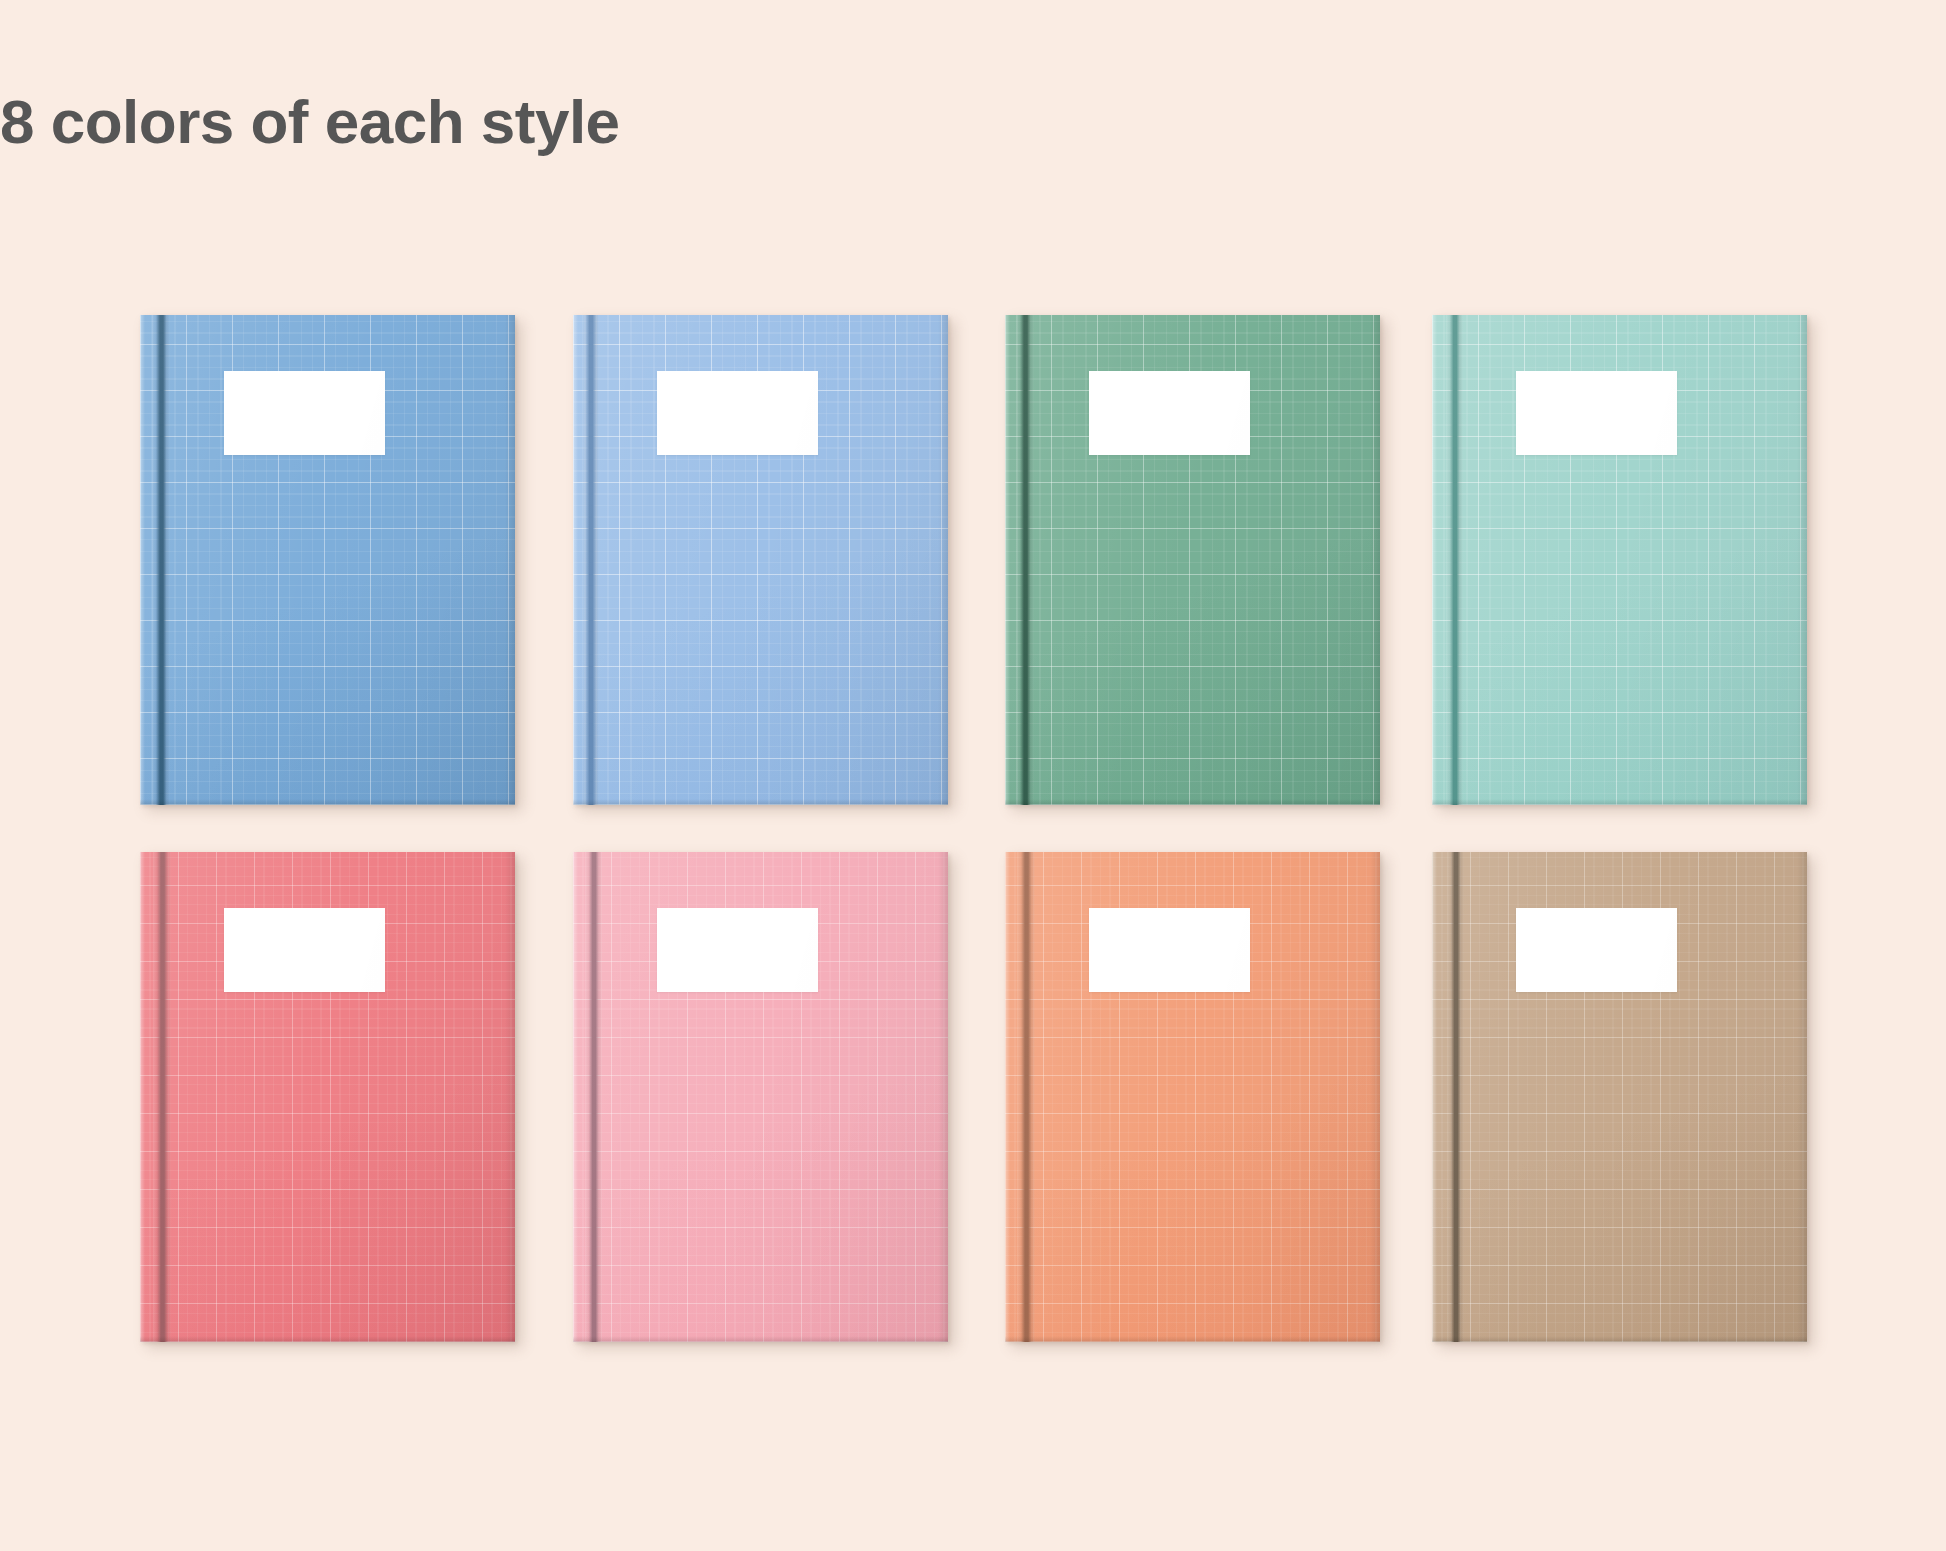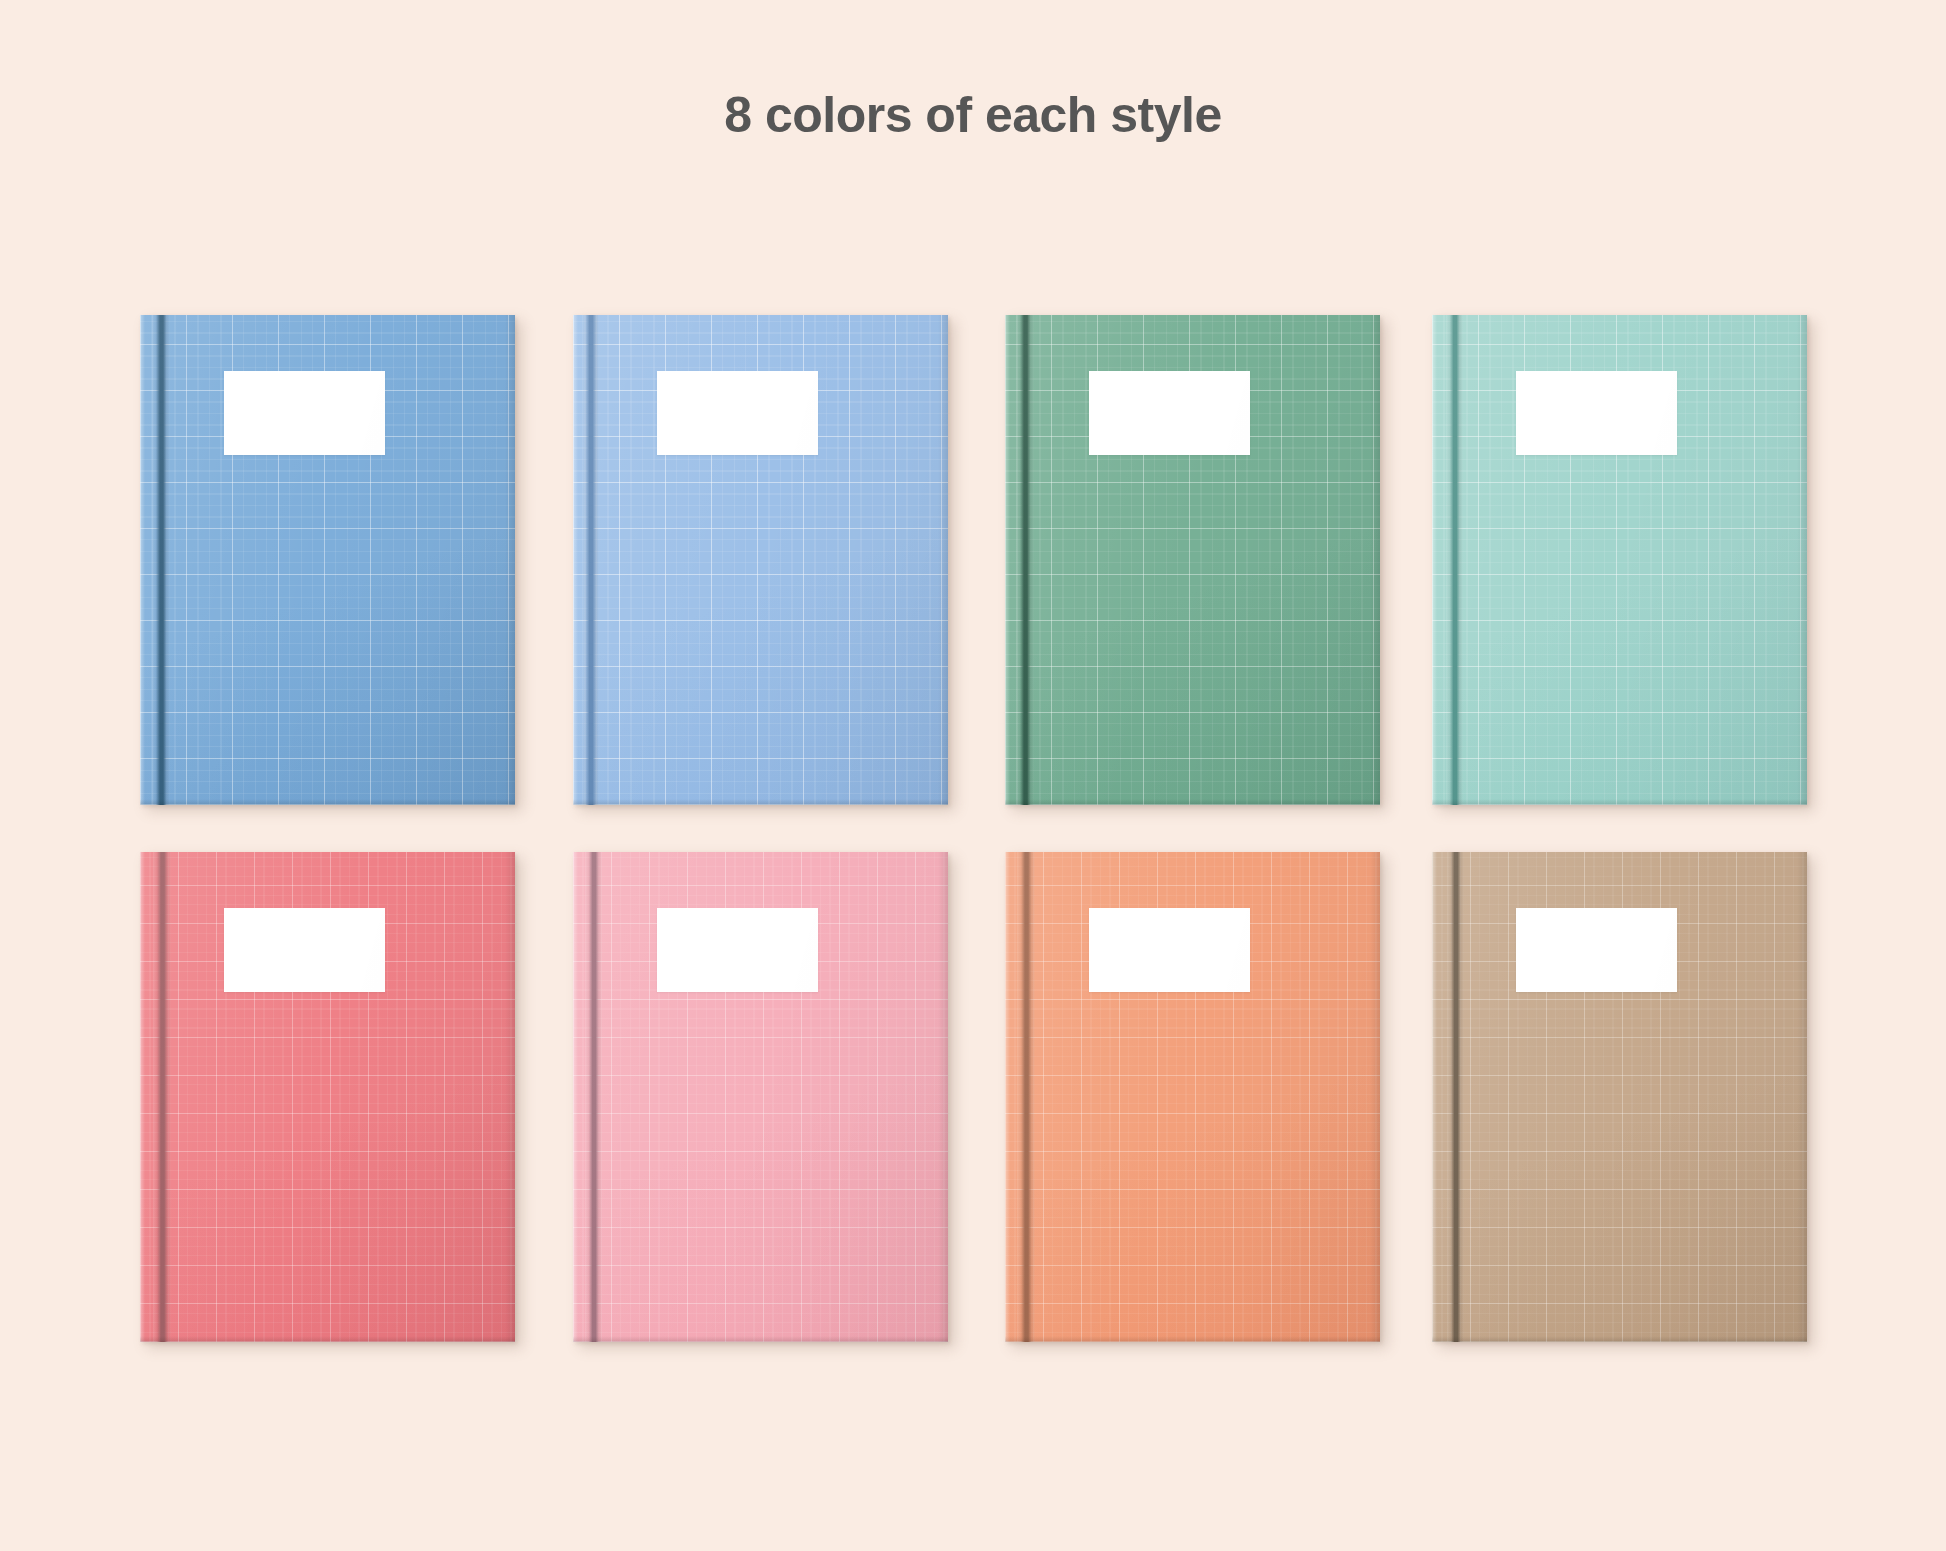--- a/index.html
+++ b/index.html
@@ -6,22 +6,21 @@
   body{
     width:1946px;height:1551px;
     background:#FAECE3;
     font-family:"Liberation Sans", sans-serif;
     overflow:hidden;
     position:relative;
   }
   #page-title{
     position:absolute;
     left:0; right:0; top:88px;
-    text-align:center;
-    font-size:50px;
+    font-size:62px;
     font-weight:bold;
     color:#565656;
     letter-spacing:-0.5px;
     line-height:1.1;
   }
   #book-grid{
     position:absolute;
     left:0; top:0;
     width:1946px; height:1551px;
   }

